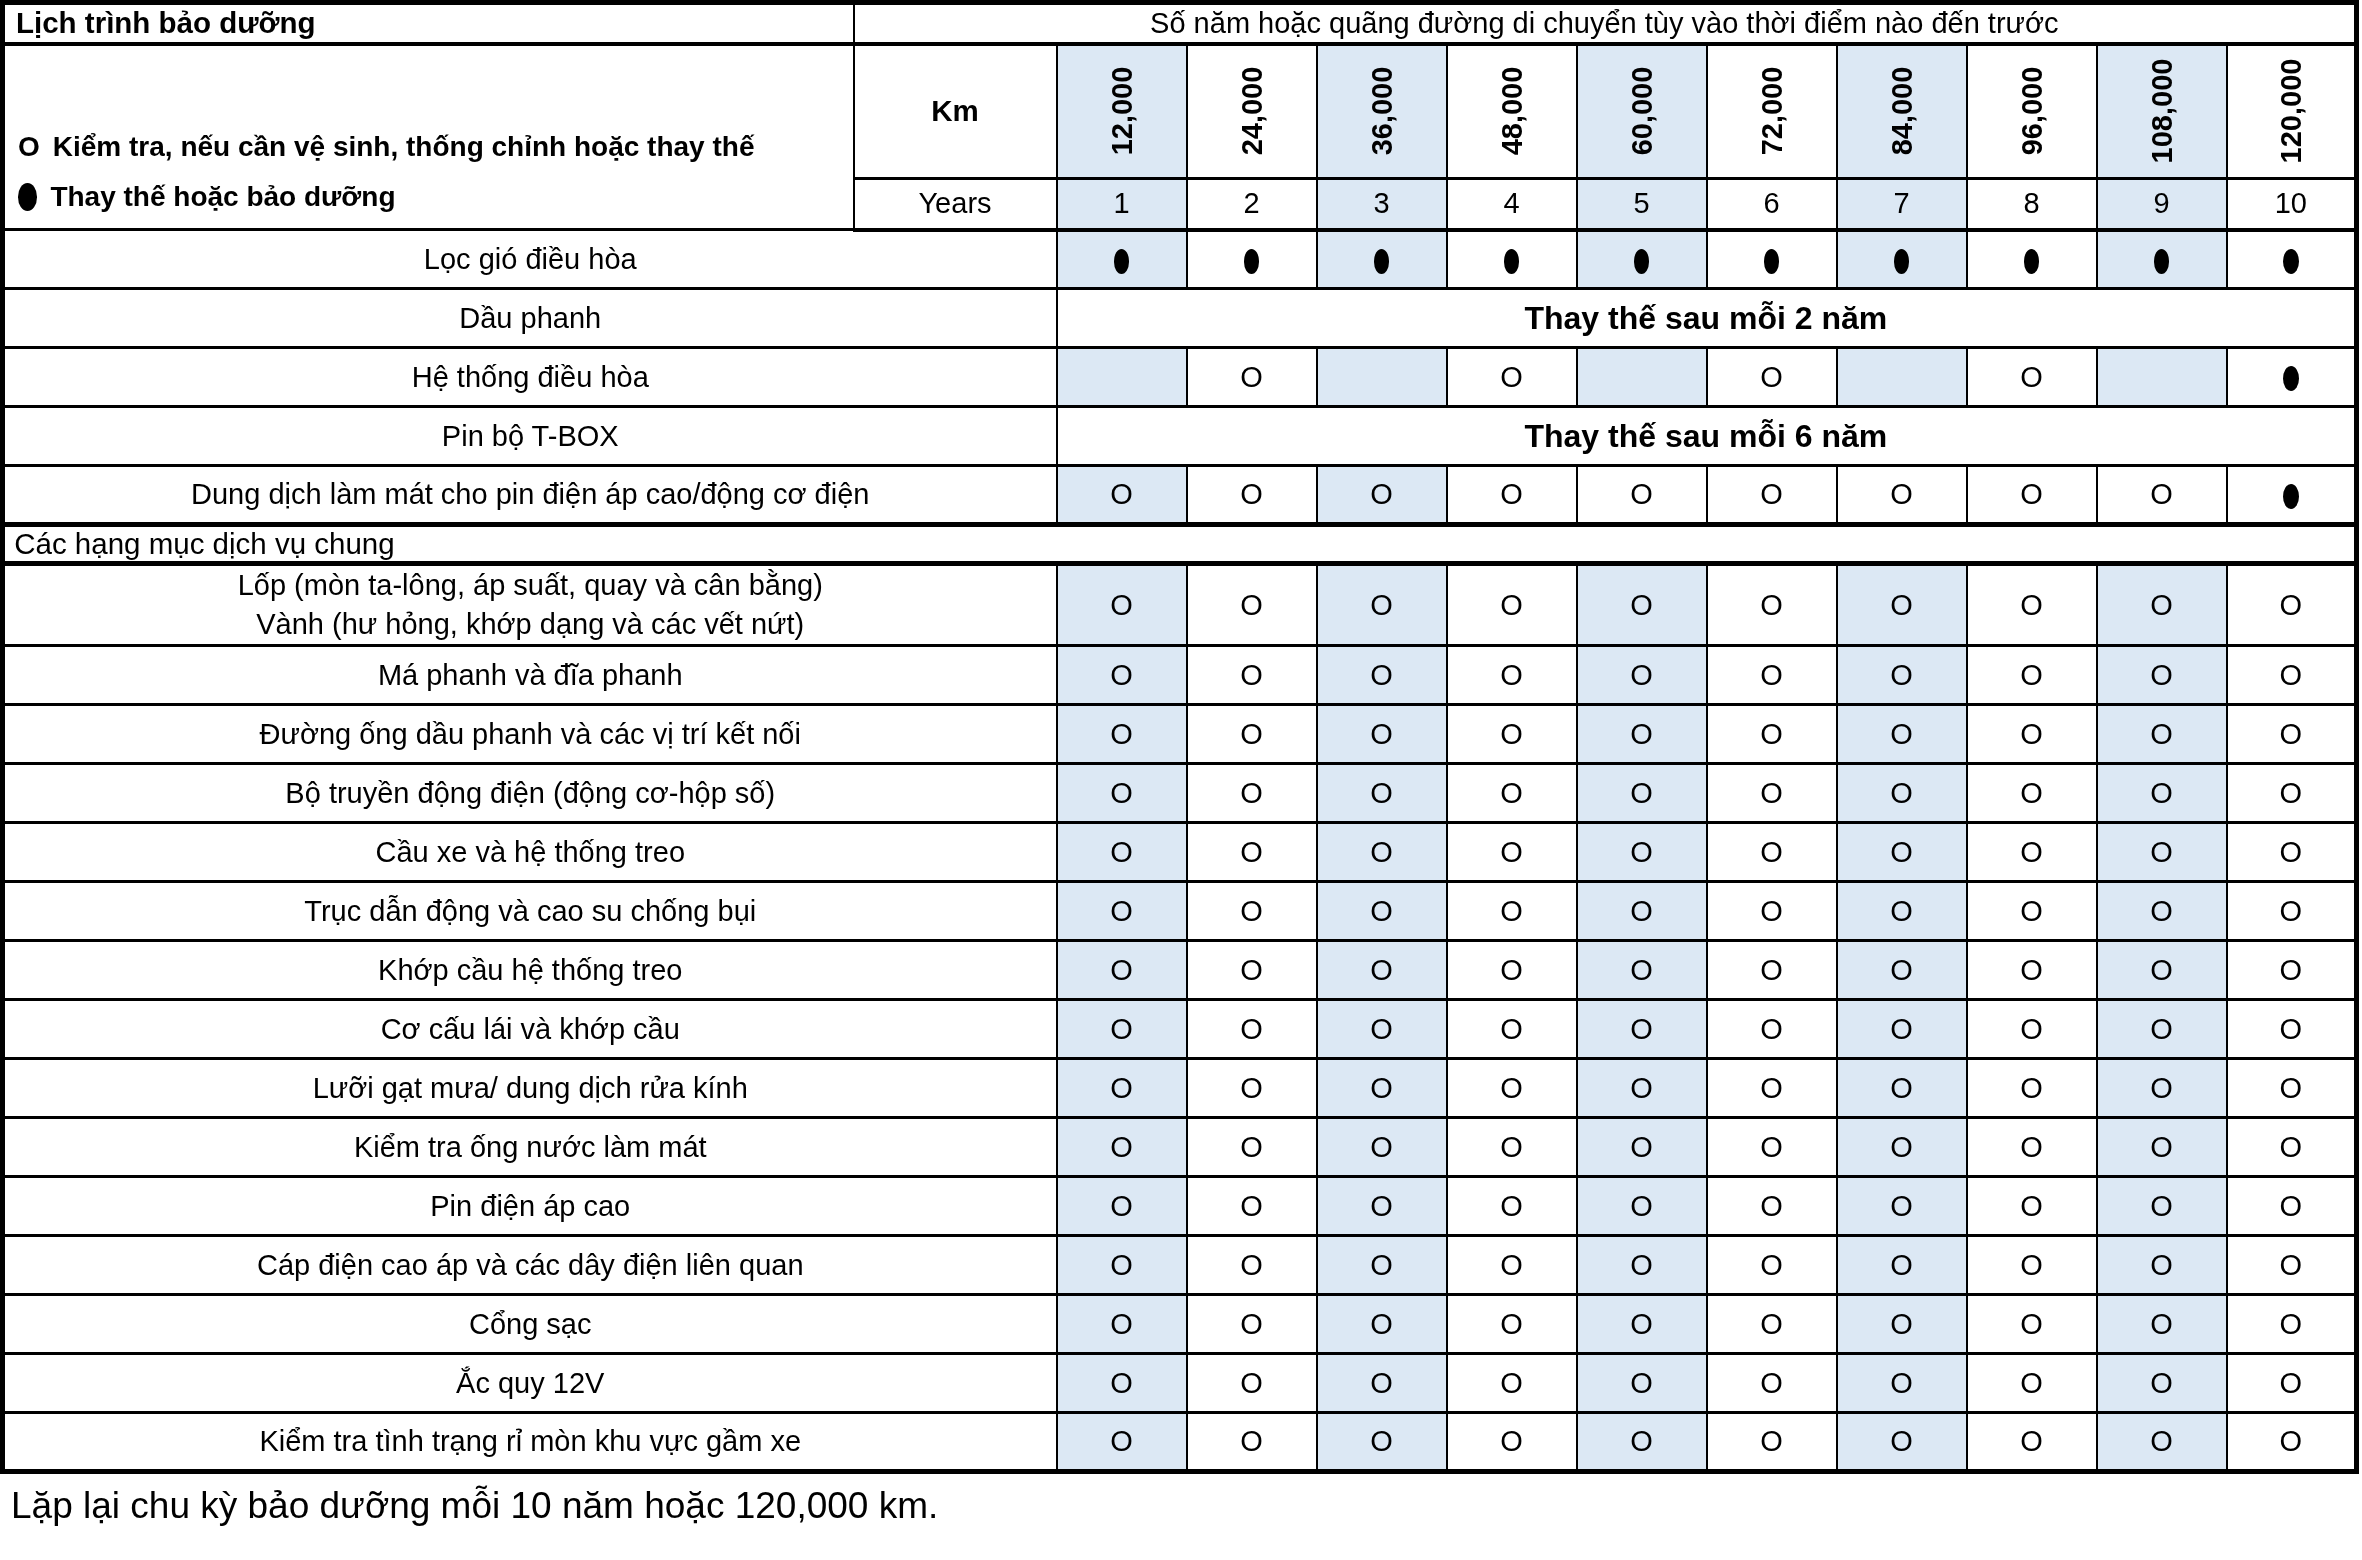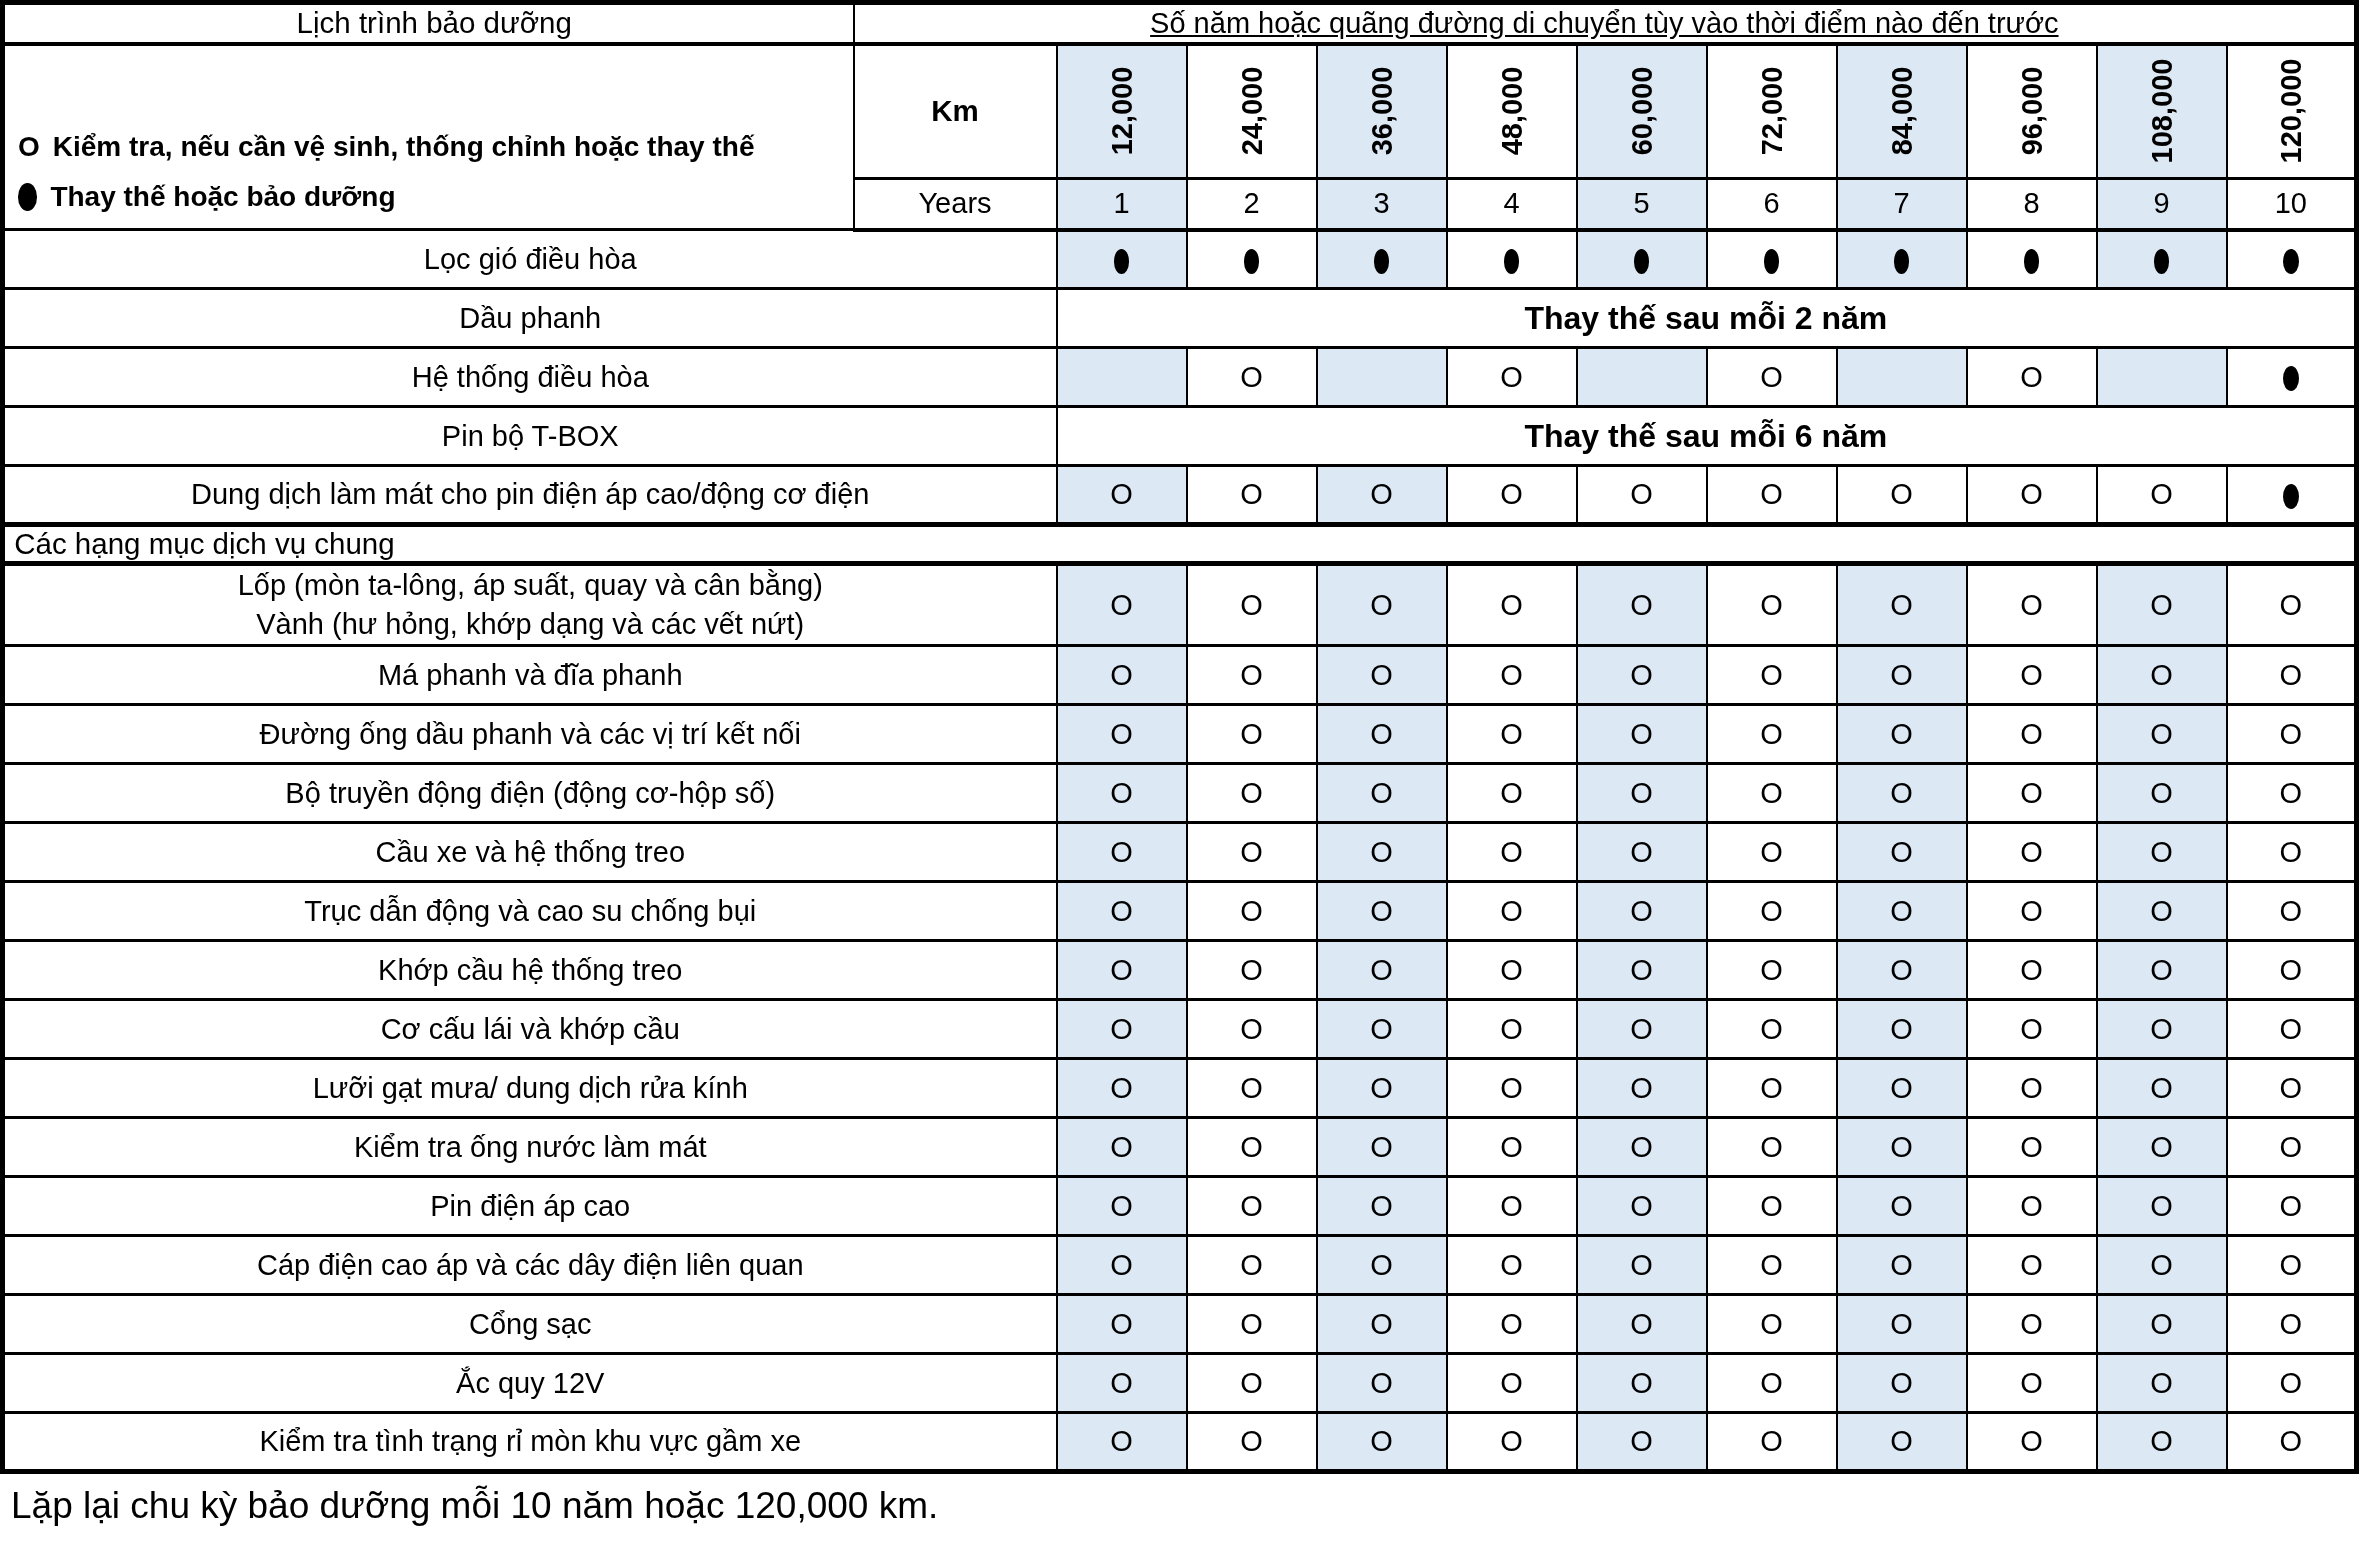--- a/index.html
+++ b/index.html
@@ -27,24 +27,24 @@
   tr.r-title{height:41px;}
   tr.r-km{height:135px;}
   tr.r-years{height:51px;}
   tr.r-item{height:59px;}
   tr.r-item.tall{height:81px;}
   tr.r-section{height:38px;}
 
   .shade{background:var(--shade);}
 
   .c-title{
-    font-weight:normal;text-align:center;padding-left:11px;
+    font-weight:bold;text-align:left;padding-left:11px;
     font-size:29.5px;border-bottom-width:4.6px;
   }
-  .c-span{font-size:29px;border-bottom-width:4.6px;text-decoration:underline;}
+  .c-span{font-size:29px;border-bottom-width:4.6px;}
   .c-legend{
     text-align:left;font-weight:bold;font-size:28px;
     vertical-align:bottom;padding:0 0 14.8px 13px;
   }
   .legend-line{display:flex;align-items:center;gap:13px;margin-top:18.5px;white-space:nowrap;}
   .c-km,.c-years{font-weight:bold;font-size:29.5px;}
   .c-kmval{position:relative;}
   .c-kmval > span{
     position:absolute;left:50%;top:50%;
     transform:translate(-50%,-50%) rotate(-90deg);

